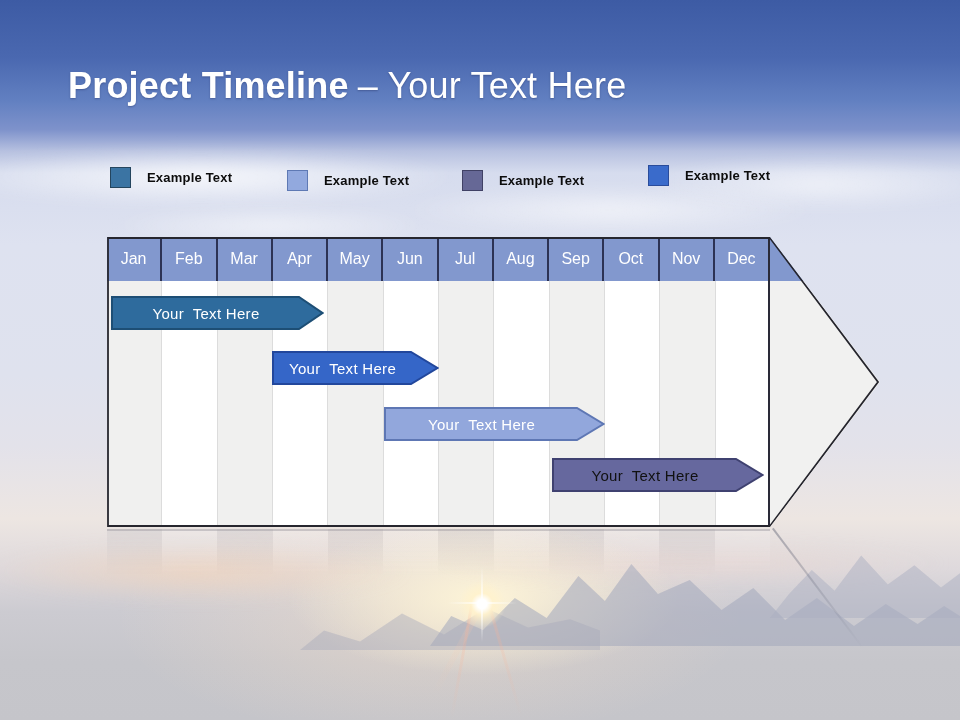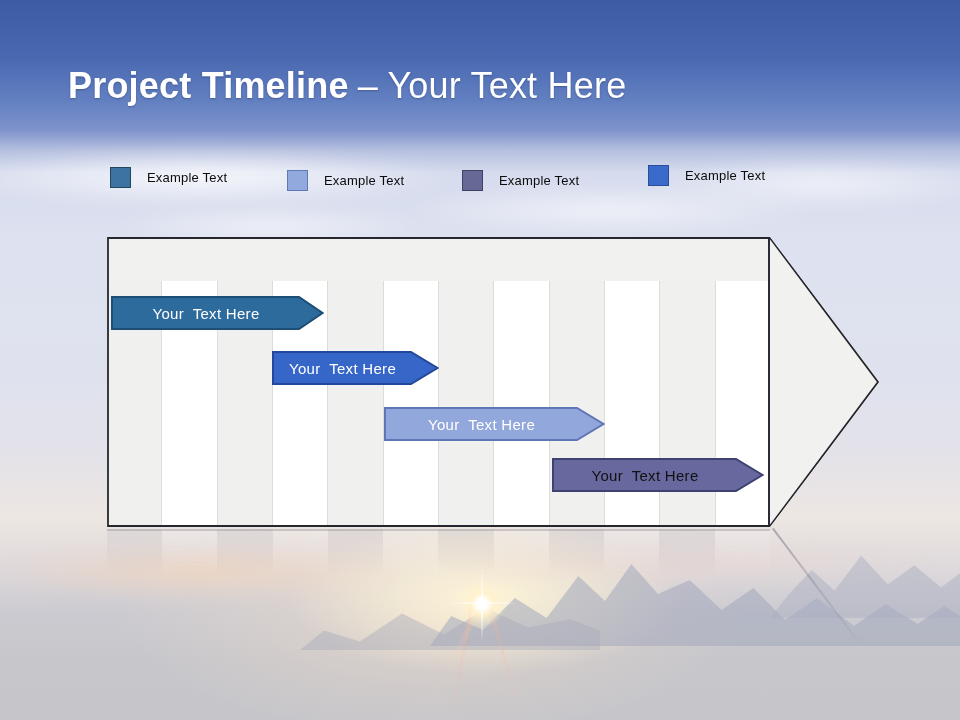--- a/index.html
+++ b/index.html
@@ -39,21 +39,21 @@
   .ray.r1{left:470px; top:606px; width:3px; height:115px; transform:rotate(10deg); background:linear-gradient(rgba(255,176,146,.35), rgba(255,176,146,0));}
   .ray.r2{left:488px; top:606px; width:3px; height:115px; transform:rotate(-16deg); background:linear-gradient(rgba(255,176,146,.3), rgba(255,176,146,0));}
   .ray.r3{left:478px; top:606px; width:6px; height:100px; transform:rotate(28deg); background:linear-gradient(rgba(255,200,170,.22), rgba(255,200,170,0));}
   
   .title{position:absolute; left:67px; top:64px; margin:1px; font-size:36px; color:#FFFFFF; letter-spacing:.2px; text-shadow:0 1px 2px rgba(25,35,80,.35); font-weight:400;}
   .title .b{font-weight:700;}
   .title .r{font-weight:400; margin-left:9px;}
   
   .legend-item{position:absolute; display:flex; align-items:center; gap:16px;}
   .legend-swatch{width:21px; height:21px; border:1.5px solid; box-sizing:border-box; flex:none;}
-  .legend-label{font-size:13px; font-weight:400; color:#0C0C0C; letter-spacing:.2px;}
+  .legend-label{font-size:13px; font-weight:700; color:#0C0C0C; letter-spacing:.2px;}
   
   .chart{position:absolute; left:107px; top:237px; width:773px; height:290px; background:#F1F1F0;
     clip-path:polygon(0 0, 663px 0, 100% 50%, 663px 100%, 0 100%);}
   .chart-columns{position:absolute; left:0; top:44px; bottom:0; width:663px; display:flex;}
   .col{flex:1 1 0; border-right:1px solid #DCDCDC; box-sizing:border-box;}
   .col:nth-child(odd){background:#F0F0EF;}
   .col:nth-child(even){background:#FFFFFF;}
   .col:last-child{border-right:none;}
   .chart-header{position:absolute; left:0; top:0; width:773px; height:44px;}
   .month-cells{position:absolute; left:0; top:0; width:663px; height:44px; display:flex;}
@@ -122,20 +122,36 @@
       <div class="col"></div>
       <div class="col"></div>
       <div class="col"></div>
       <div class="col"></div>
       <div class="col"></div>
       <div class="col"></div>
       <div class="col"></div>
       <div class="col"></div>
     </div>
 
+    <div class="chart-header" style="background: rgb(130, 152, 206);">
+      <div class="month-cells">
+        <div class="month-cell">Jan</div>
+        <div class="month-cell">Feb</div>
+        <div class="month-cell">Mar</div>
+        <div class="month-cell">Apr</div>
+        <div class="month-cell">May</div>
+        <div class="month-cell">Jun</div>
+        <div class="month-cell">Jul</div>
+        <div class="month-cell">Aug</div>
+        <div class="month-cell">Sep</div>
+        <div class="month-cell">Oct</div>
+        <div class="month-cell">Nov</div>
+        <div class="month-cell">Dec</div>
+      </div>
+    </div>
 
     <div class="body-divider"></div>
 
     <div class="bar" style="left:4px; top:59px; width:213px;">
       <svg width="213" height="34" viewBox="0 0 213 34">
         <polygon points="1,1 188,1 211.5,17 188,33 1,33" stroke-width="2" fill="#2E6B9D" stroke="#1D4E75"></polygon>
       </svg>
       <div class="bar-label" style="width: 188px; color: rgb(255, 255, 255);">Your  Text Here</div>
     </div>
 

